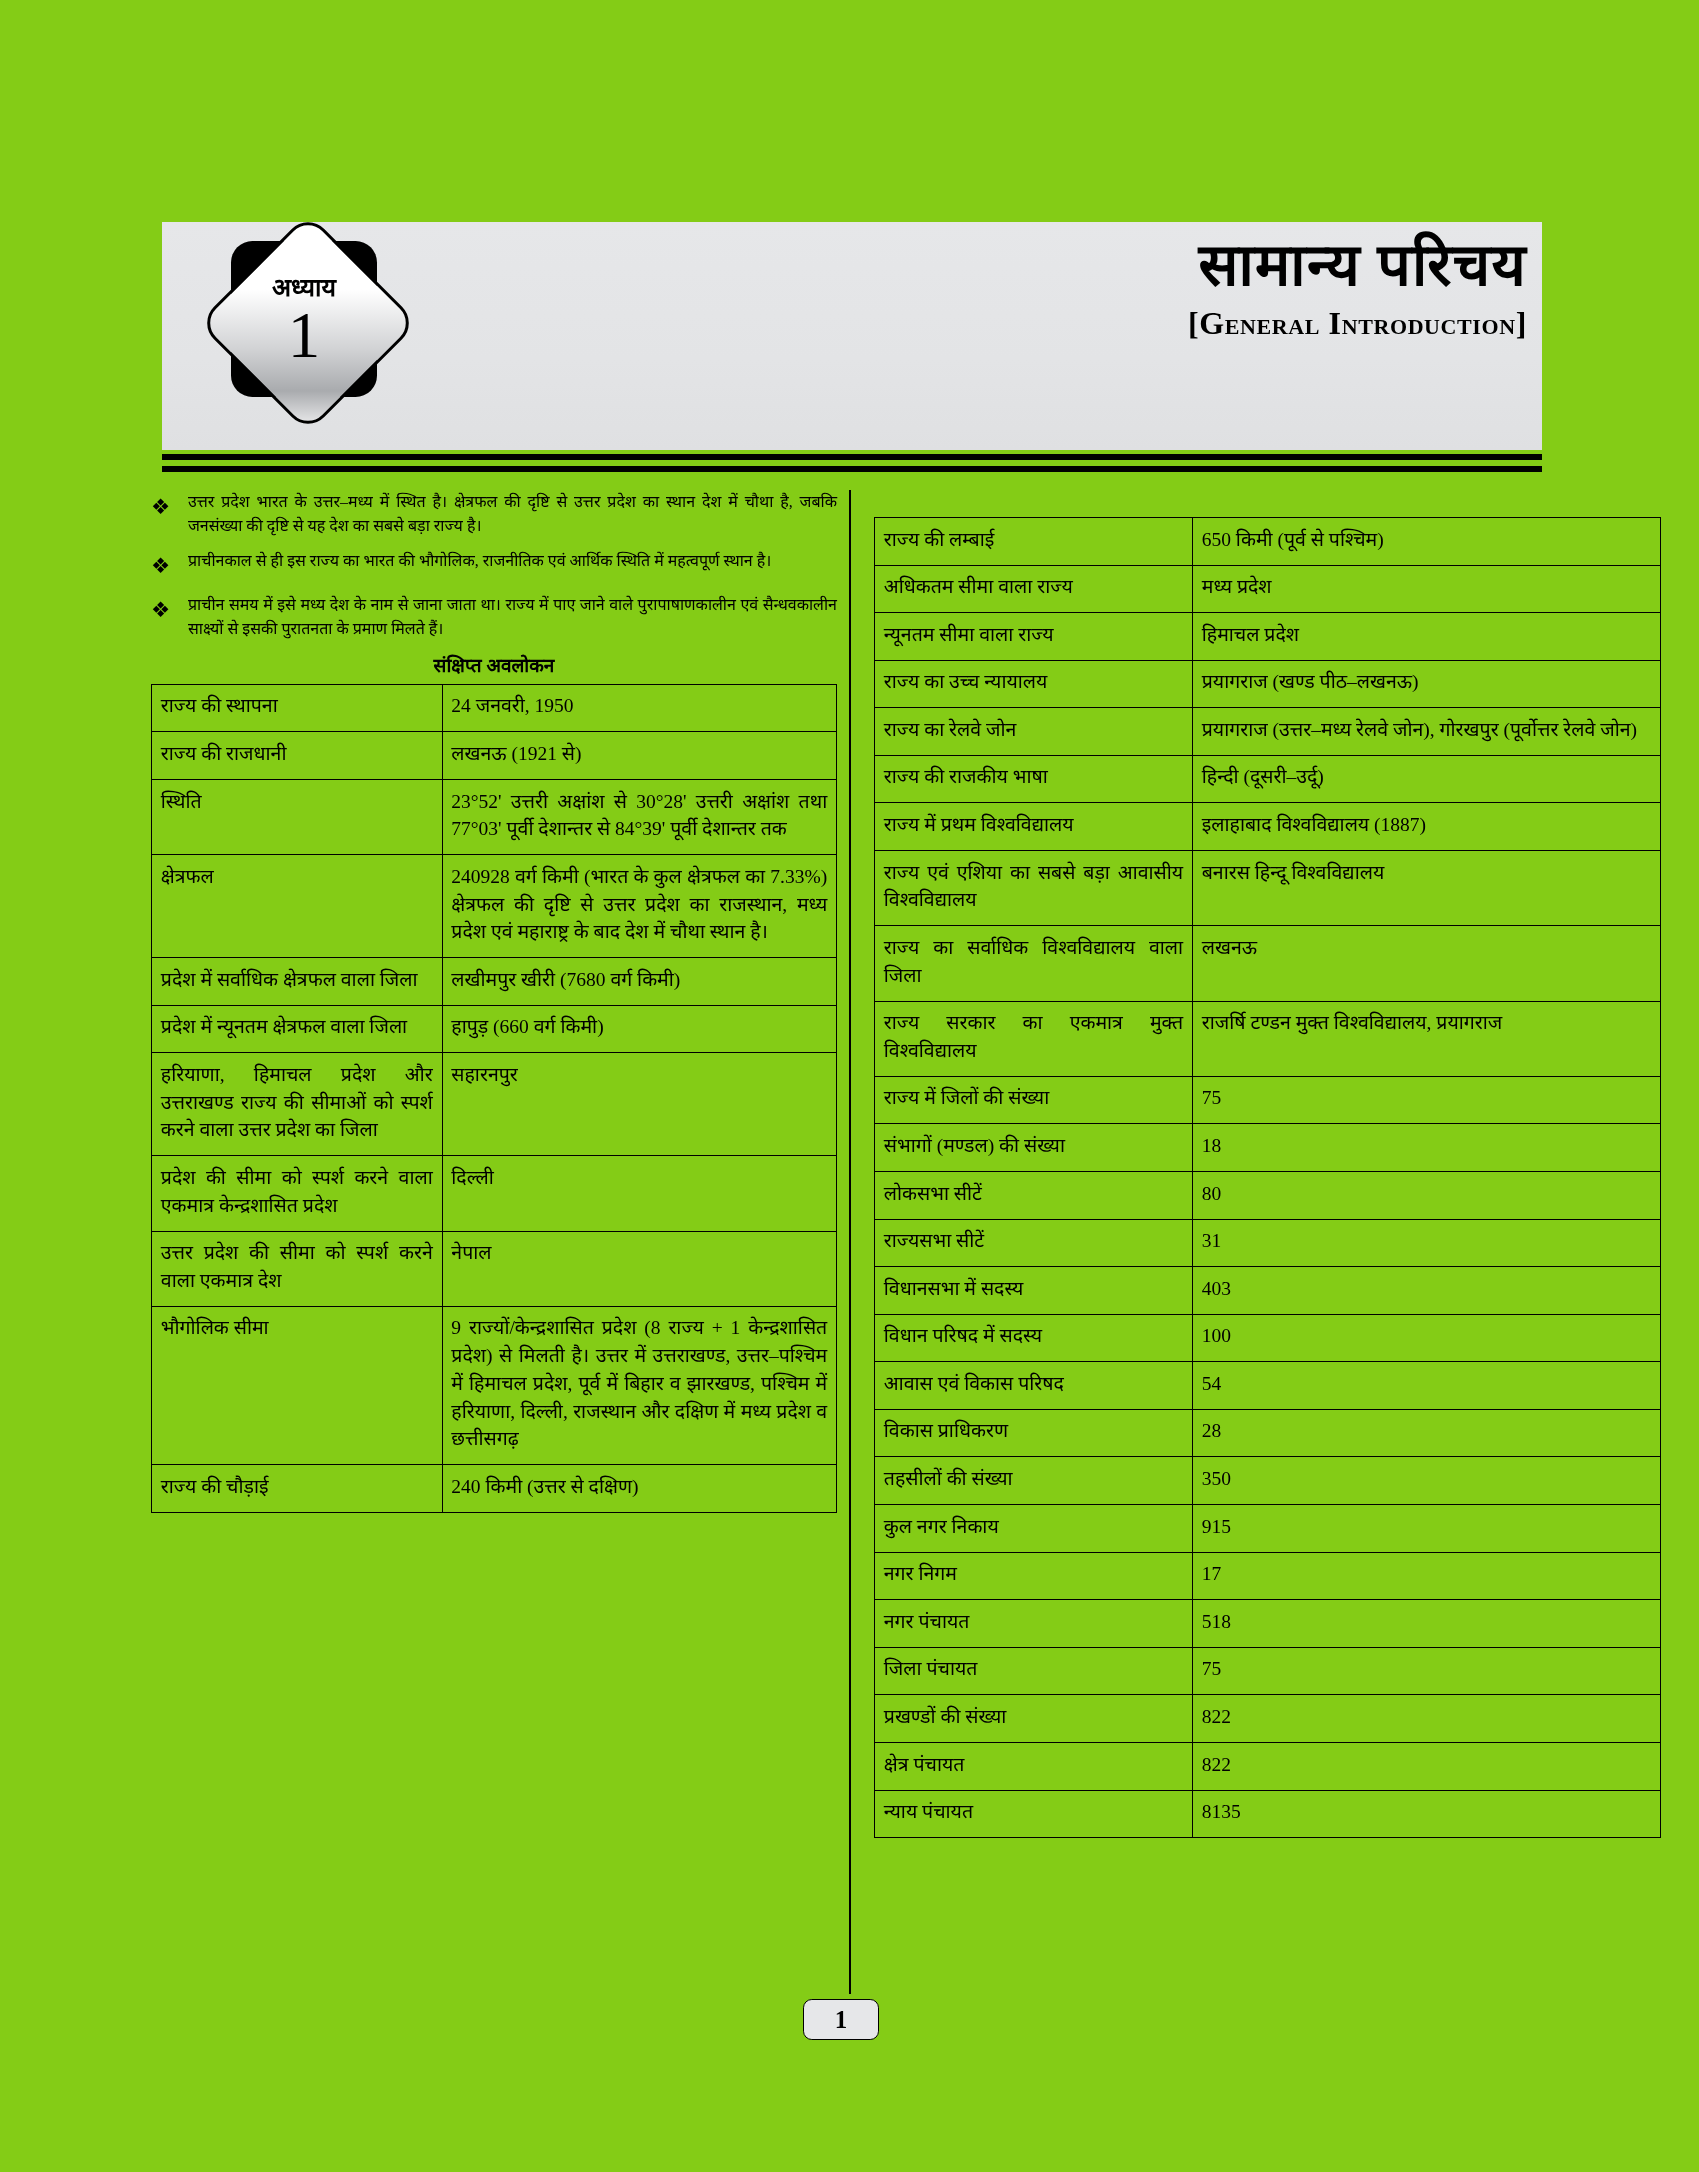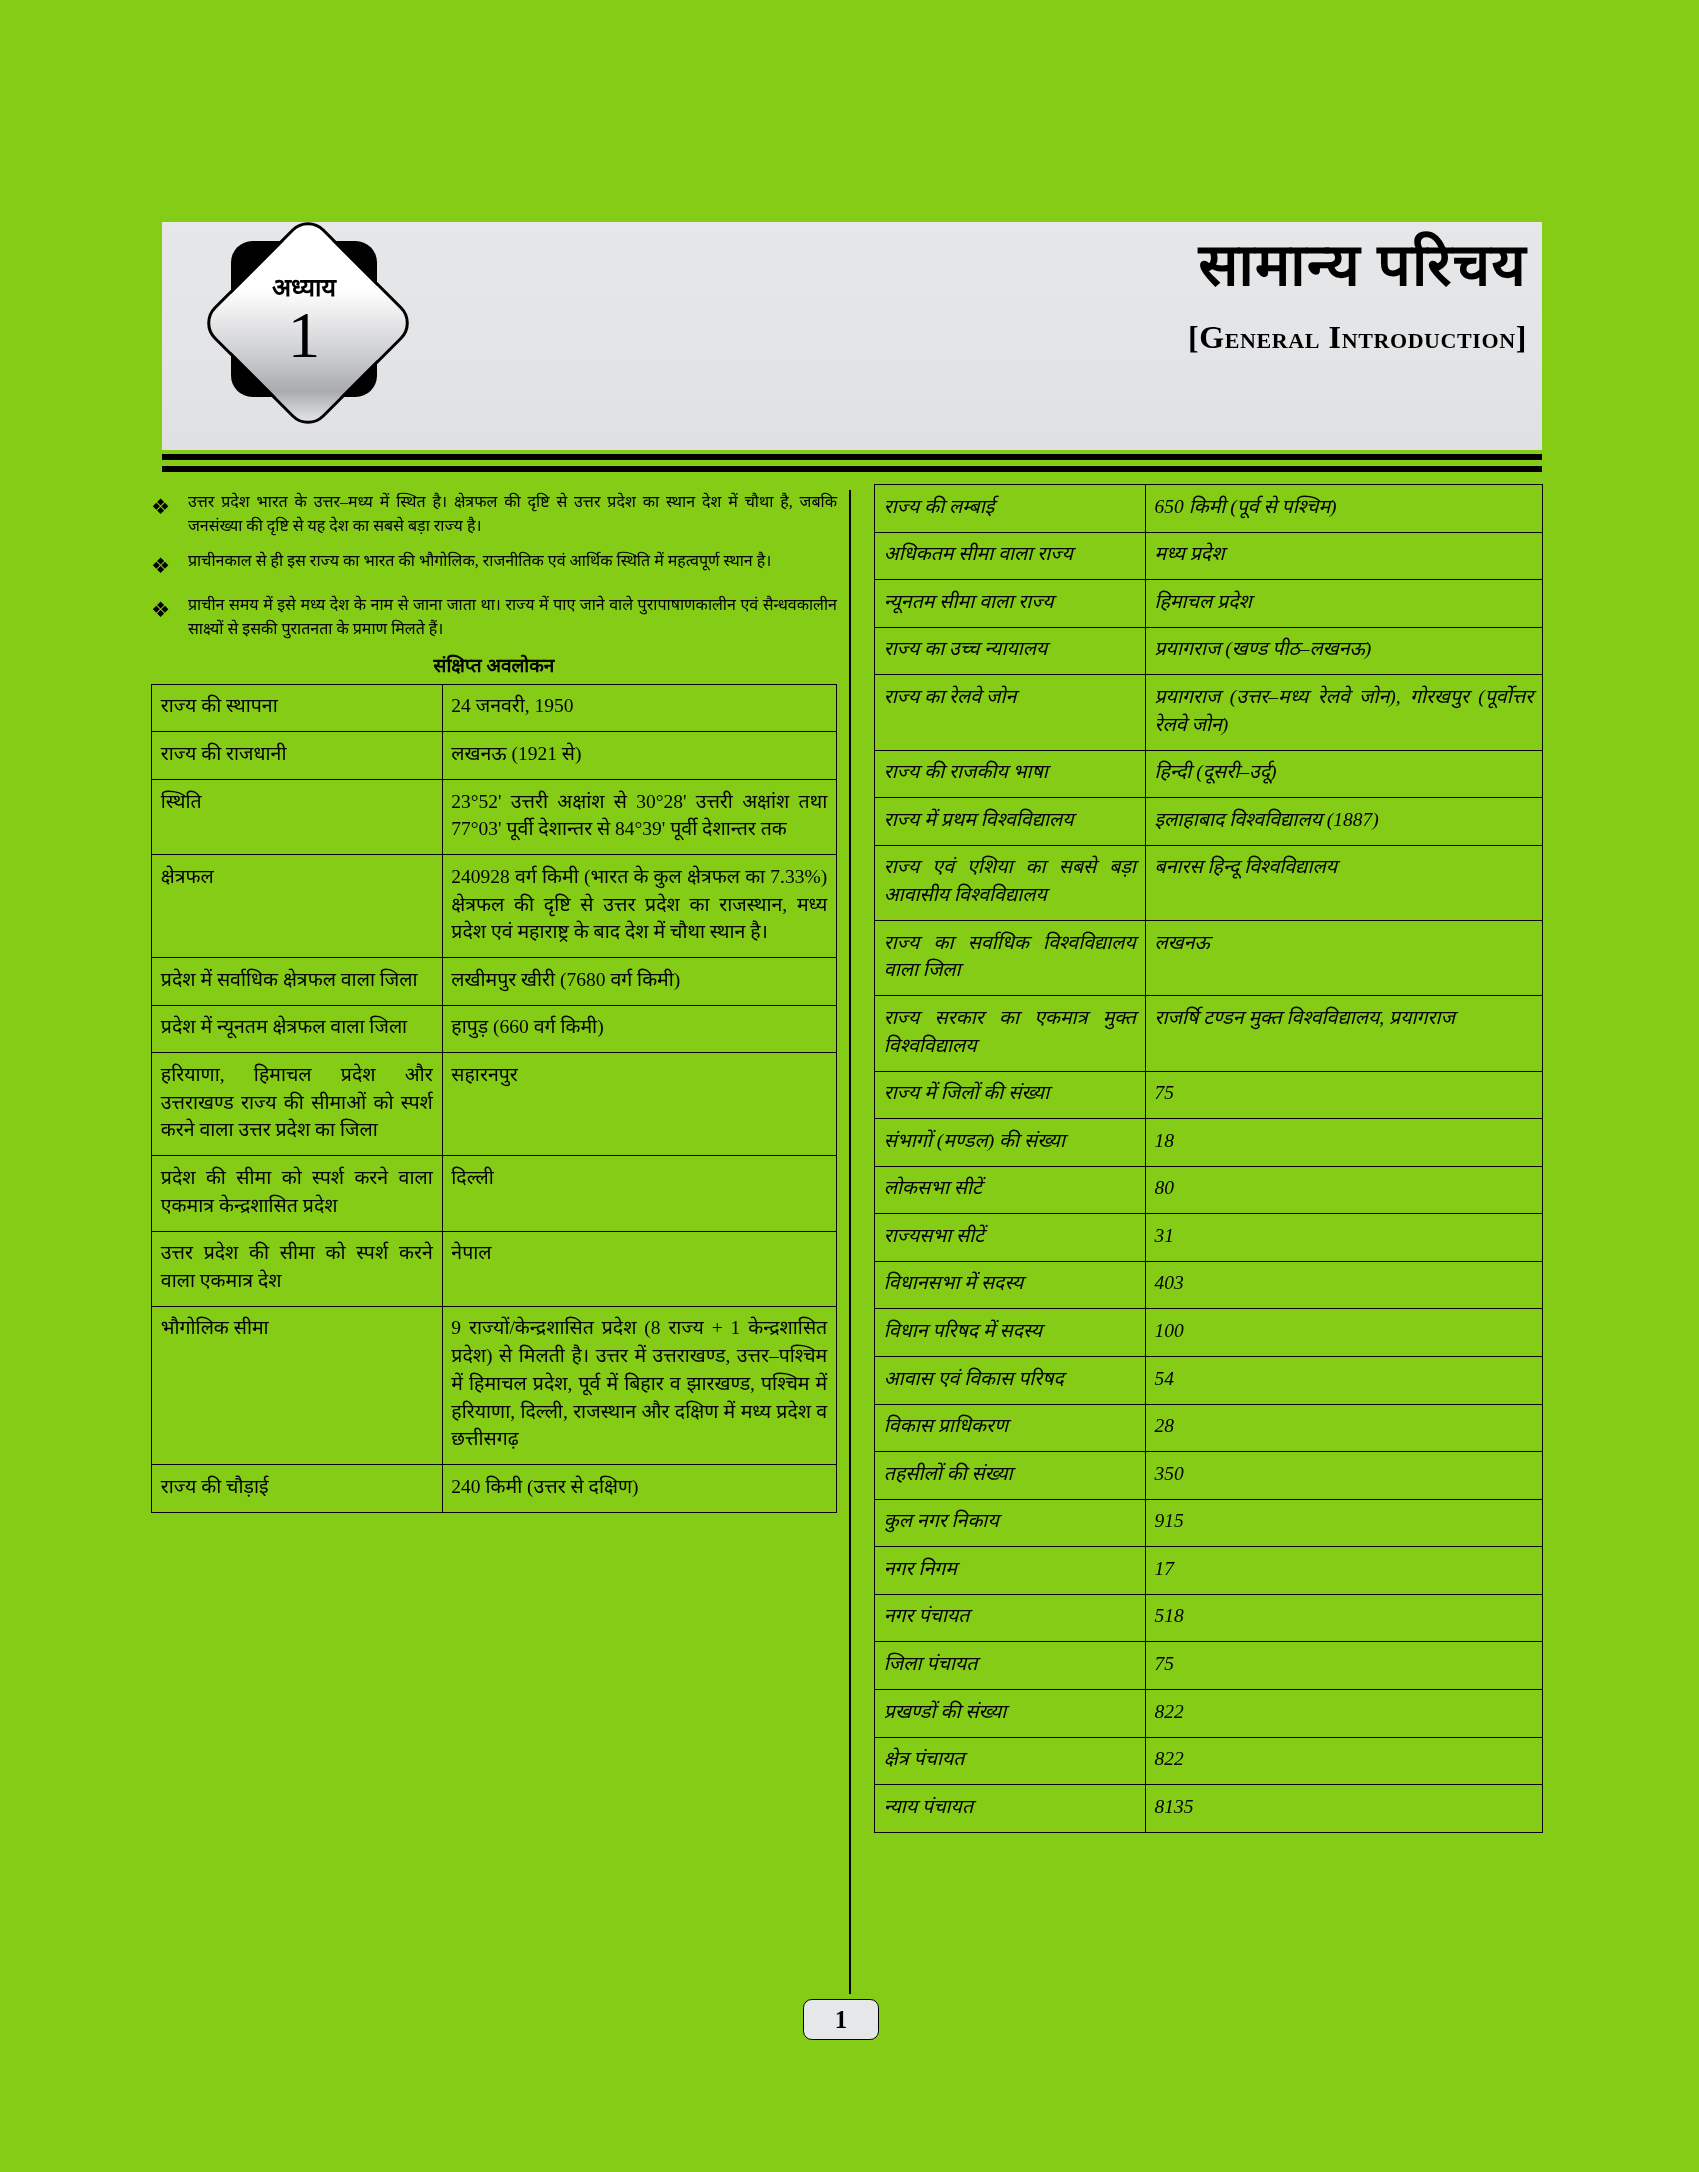--- a/index.html
+++ b/index.html
@@ -41,21 +41,21 @@
     line-height: 1;
   }
   .title-hi {
     font-family: "Liberation Serif", "DejaVu Serif", serif;
     font-size: 59px;
     font-weight: 700;
     letter-spacing: 1.3px;
     color: #000;
     white-space: nowrap;
     display: block;
-    margin-bottom: 26px;
+    margin-bottom: 12px;
   }
   .title-en {
     font-family: "Liberation Serif", "DejaVu Serif", serif;
     font-size: 32px;
     font-weight: 700;
     color: #000;
     white-space: nowrap;
     display: block;
     font-variant: small-caps;
     letter-spacing: 0.6px;
@@ -140,23 +140,22 @@
   
   .col-left {
     position: absolute;
     left: 151px;
     top: 490px;
     width: 686px;
   }
   .col-right {
     position: absolute;
     left: 874px;
-    top: 484px;
-    width: 669px;
-    font-style: italic;
+    top: 517px;
+    width: 787px;
   }
   .col-divider {
     position: absolute;
     left: 849px;
     top: 490px;
     width: 1.9px;
     height: 1504px;
     background: #000;
   }
 

